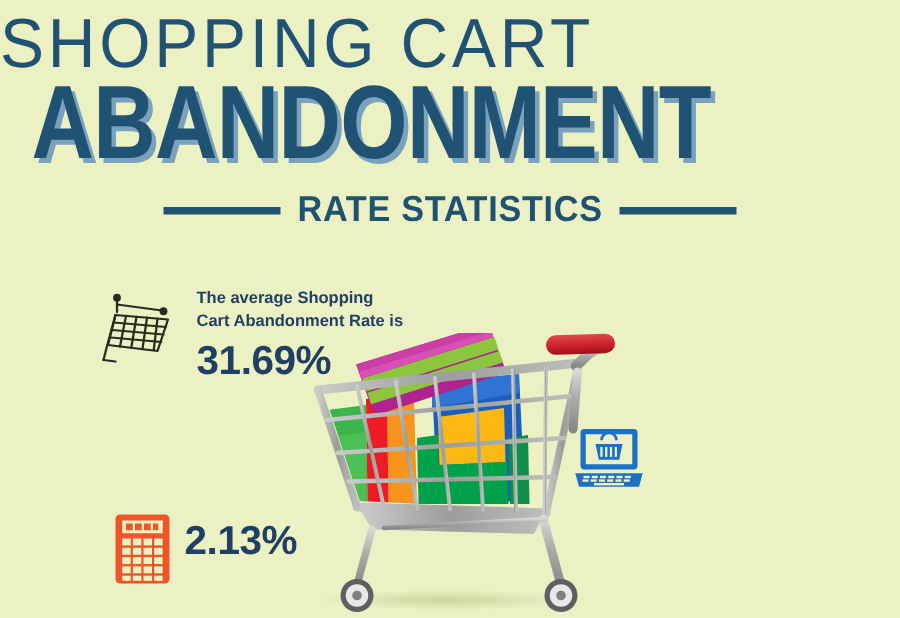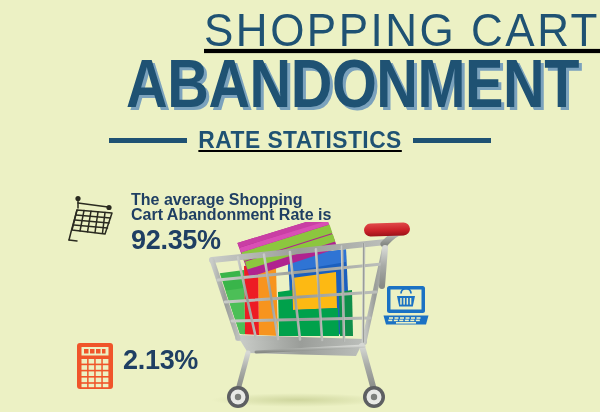--- a/index.html
+++ b/index.html
@@ -21,22 +21,21 @@
     height: 412px;
     background: #ecf1c4;
     overflow: hidden;
   }
 
   
   .header {
     position: absolute;
     left: 0; top: 0;
     width: 600px;
-    text-align: right;
-    text-decoration: underline;
+    text-align: left;
   }
   .title-line1 {
     font-family: "Liberation Sans", sans-serif;
     font-weight: 300;
     font-size: 44px;
     line-height: 48px;
     letter-spacing: 2.5px;
     color: #1f5273;
     margin-top: 6px;
     transform: scaleY(1.05);
@@ -96,21 +95,21 @@
   }
   .stat-icon {
     flex: 0 0 auto;
   }
   .stat-text {
     margin-left: 9px;
   }
   .stat-caption {
     font-family: "Liberation Sans", sans-serif;
     font-weight: bold;
-    font-size: 16px;
+    font-size: 11px;
     line-height: 15px;
     color: #1f3f63;
     white-space: pre-line;
   }
   .stat-value {
     font-family: "Liberation Sans", sans-serif;
     font-weight: bold;
     font-size: 27px;
     line-height: 32px;
     color: #1f3f63;
@@ -182,21 +181,21 @@
           <path d="M6 33 L39.5 36"></path>
 
           <path d="M9 18 L3 40 L1 48"></path>
           <path d="M1 48 L9 49"></path>
         </g>
       </svg>
     </div>
     <div class="stat-text">
       <div class="stat-caption">The average Shopping
 Cart Abandonment Rate is</div>
-      <div class="stat-value">92.35%</div>
+      <div class="stat-value">31.69%</div>
     </div>
   </div>
 
   <div class="stat" id="stat-order-value">
     <div class="stat-icon">
       <svg width="48" height="44" viewBox="0 0 48 44" aria-hidden="true">
 
         <rect x="5" y="2" width="38" height="27" rx="2.5" fill="#1b72c4"></rect>
         <rect x="8.5" y="5.5" width="31" height="20" fill="#ecf1c4"></rect>
 

